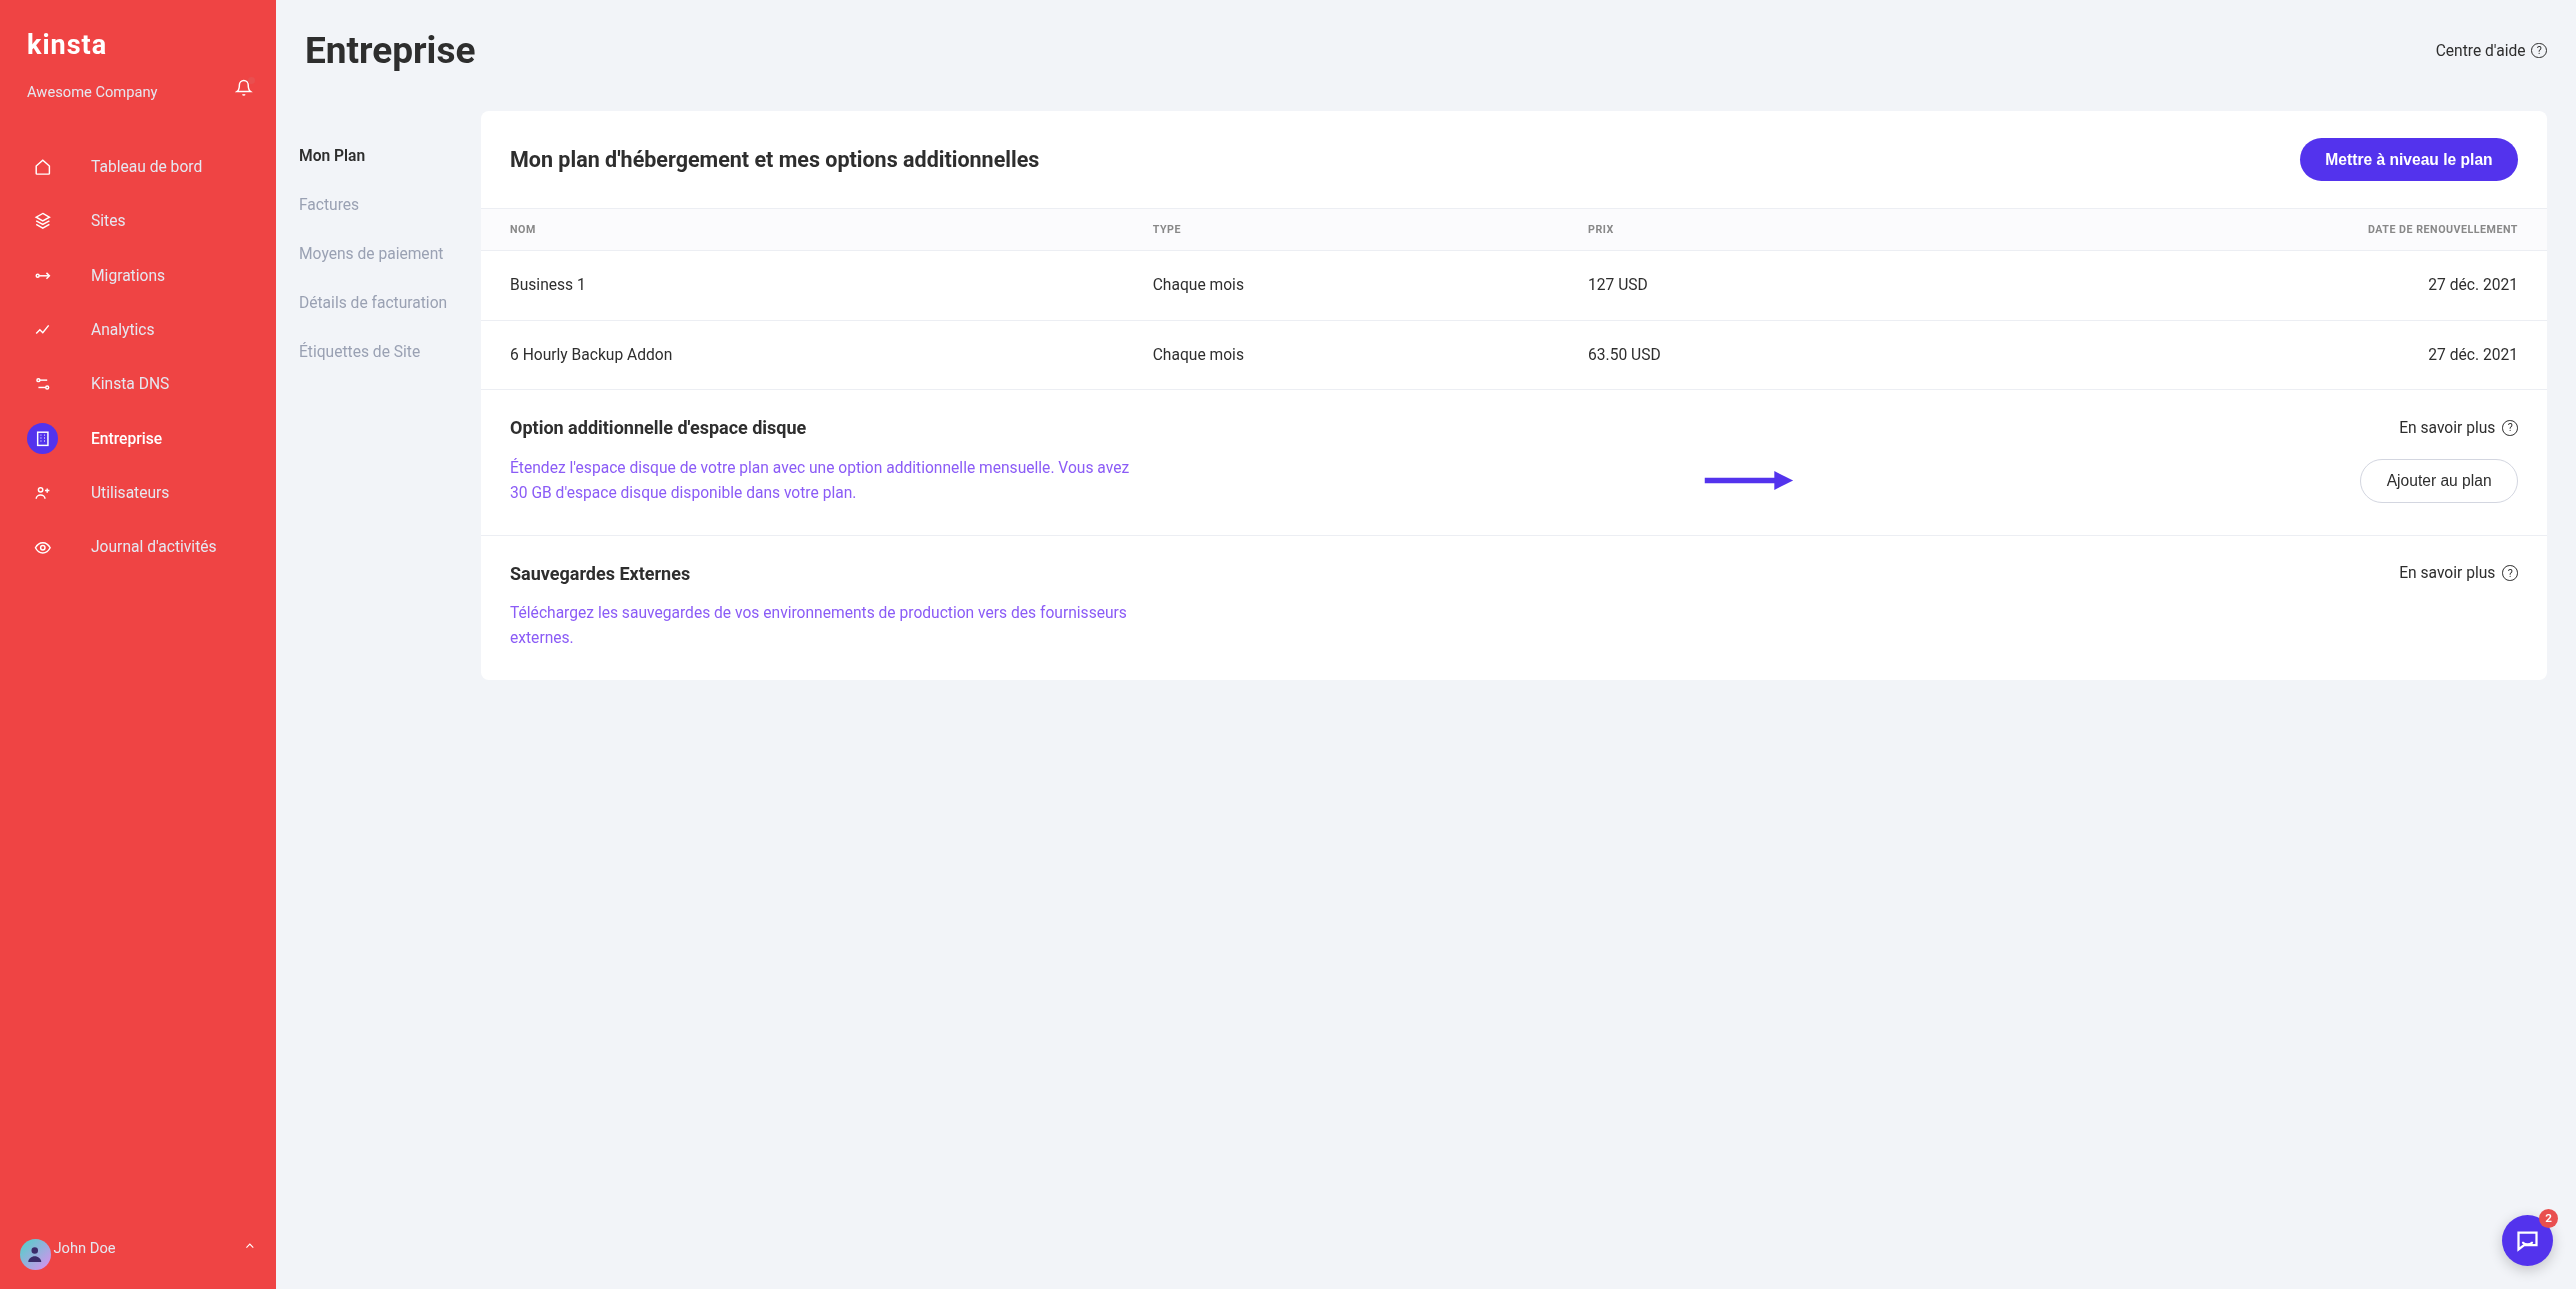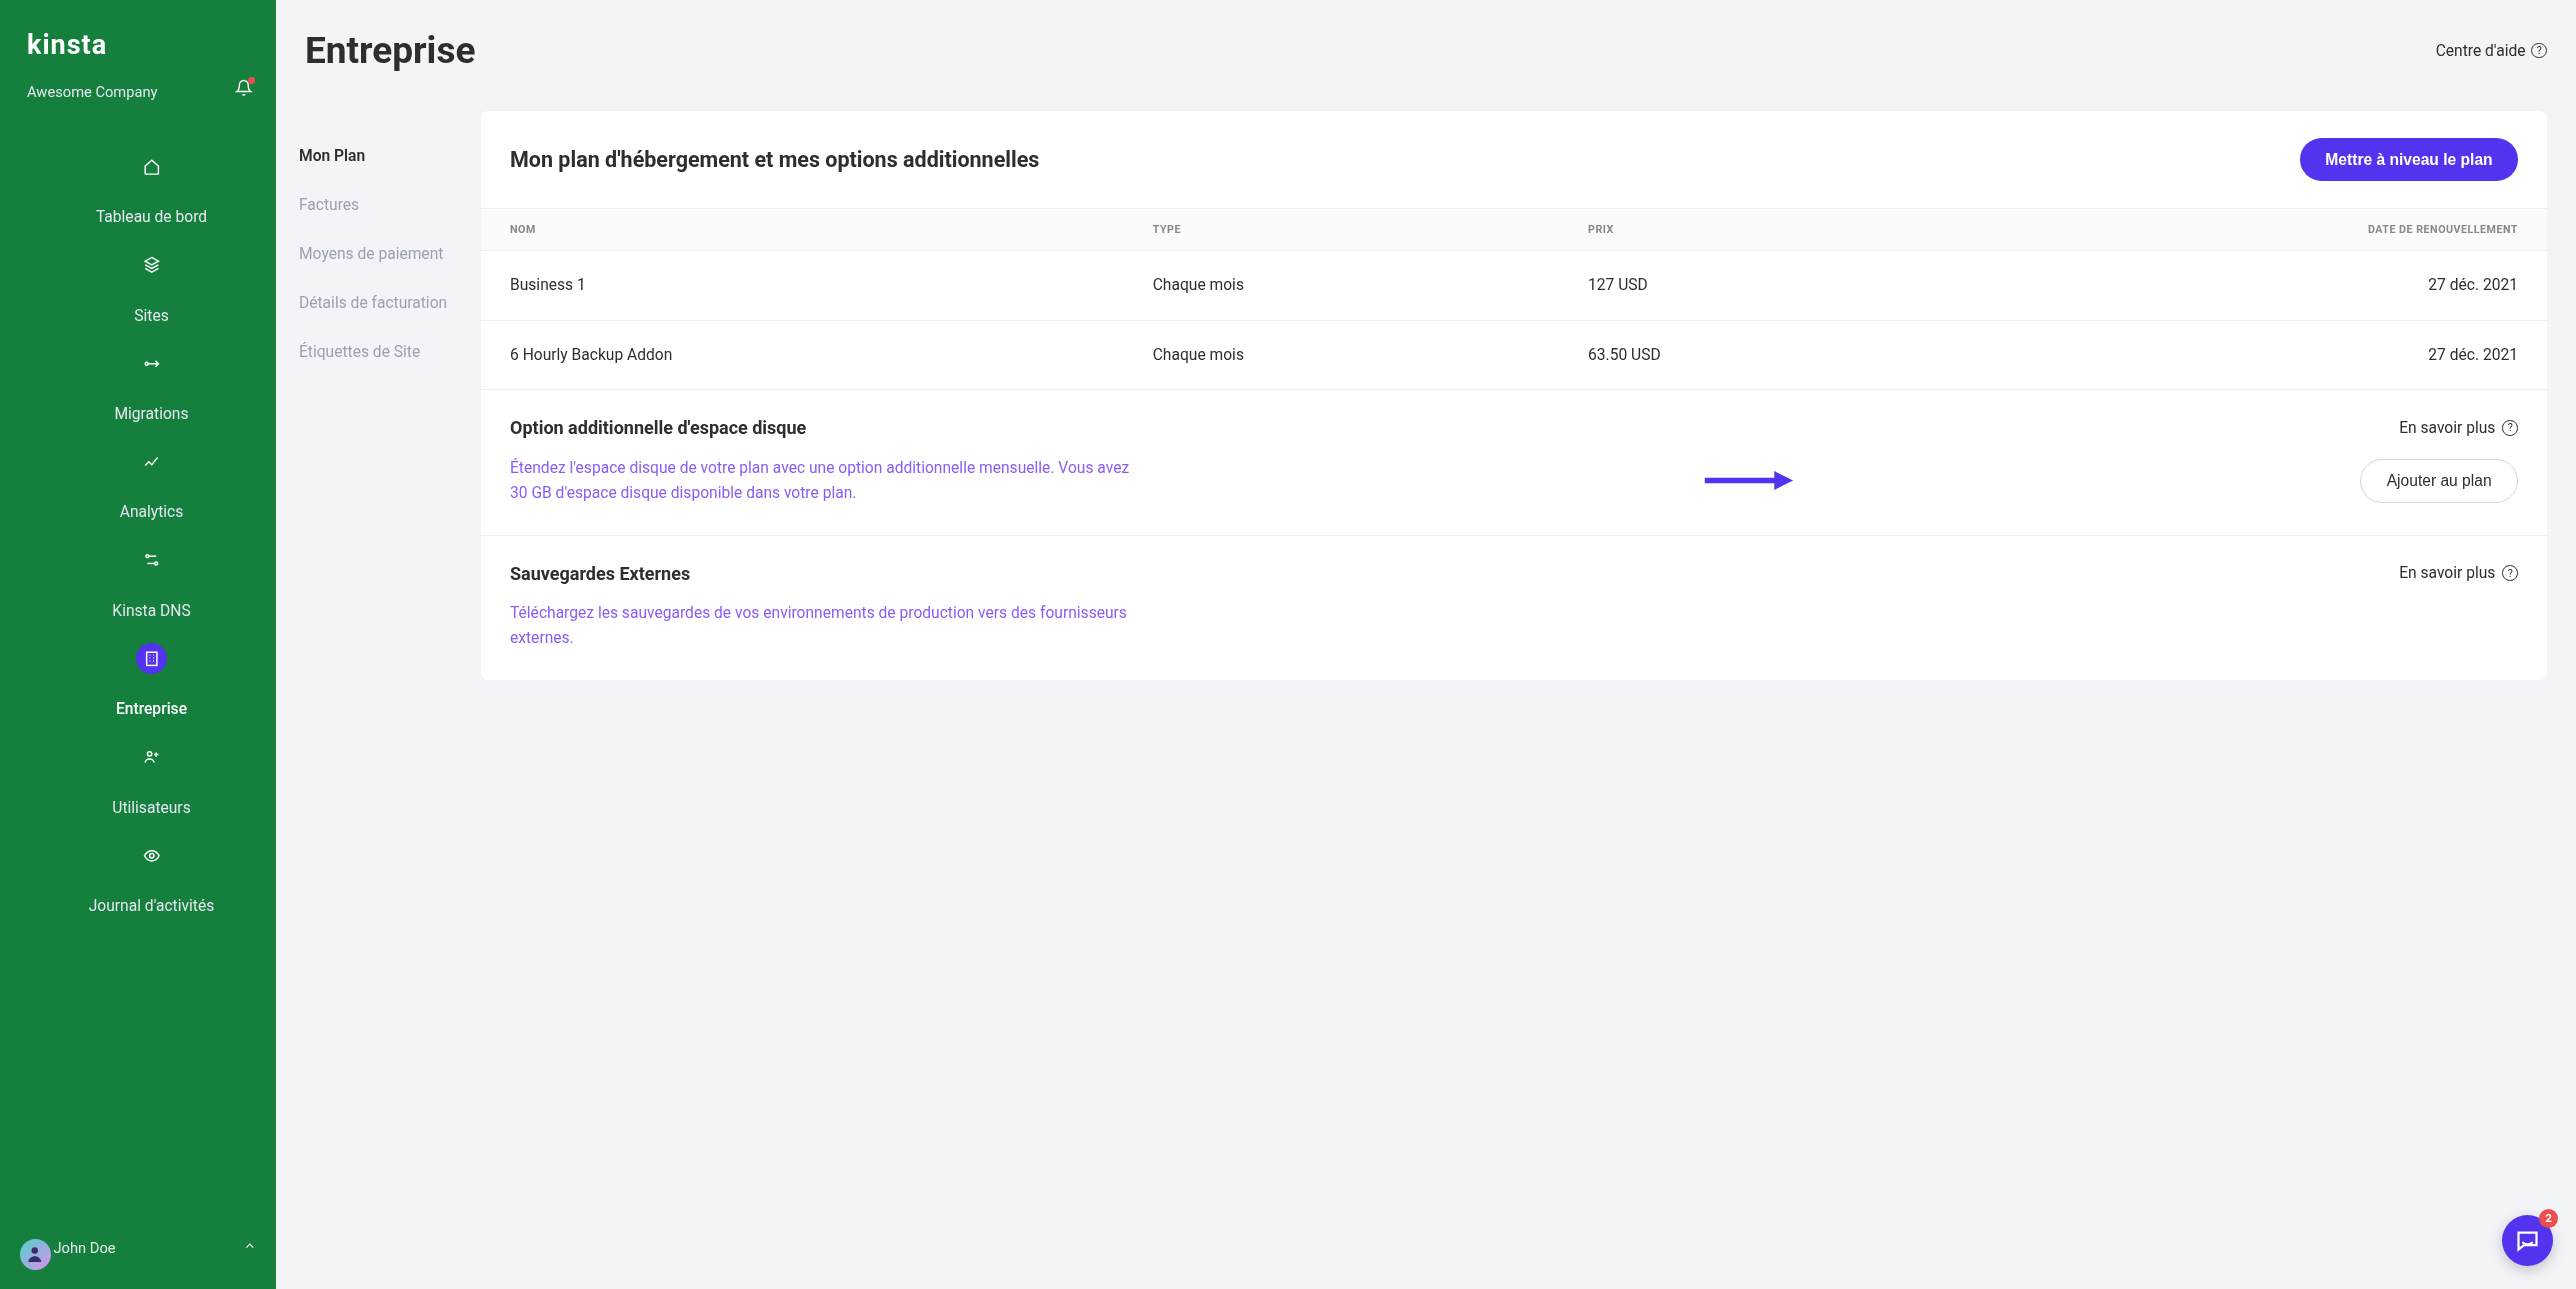--- a/index.html
+++ b/index.html
@@ -7,21 +7,21 @@
   body {
     font-family: -apple-system, BlinkMacSystemFont, "Segoe UI", Roboto, Helvetica, Arial, sans-serif;
     background: #f2f4f8;
     color: #333;
     display: flex;
   }
 
   
   .sidebar {
     width: 276px;
-    background: #15803d;
+    background: #ef4444;
     color: #fff;
     display: flex;
     flex-direction: column;
     padding: 23.5px 0 0 0;
     position: relative;
   }
   .logo {
     margin: 5.9px 0 17.6px 27px;
     font-size: 27px;
     font-weight: 700;
@@ -45,26 +45,25 @@
     position: absolute;
     top: -2px; right: -2px;
     width: 6.8px; height: 6.8px;
     background: #e94f4f;
     border-radius: 50%;
   }
   .nav { list-style: none; }
   .nav li {
     display: flex;
     align-items: center;
-    gap: 26px;
+    gap: 33px;
     padding: 11.7px 0 11.7px 27px;
     font-size: 15.6px;
     color: #e5e7f0;
     cursor: pointer;
-    flex-direction: column;
   }
   .nav li .icon-wrap {
     width: 31px; height: 31px;
     display: flex; align-items: center; justify-content: center;
     border-radius: 50%;
   }
   .nav li.active .icon-wrap { background: #5333ed; }
   .nav li.active span { color: #fff; font-weight: 500; }
   .nav svg { width: 17.6px; height: 17.6px; }
 

